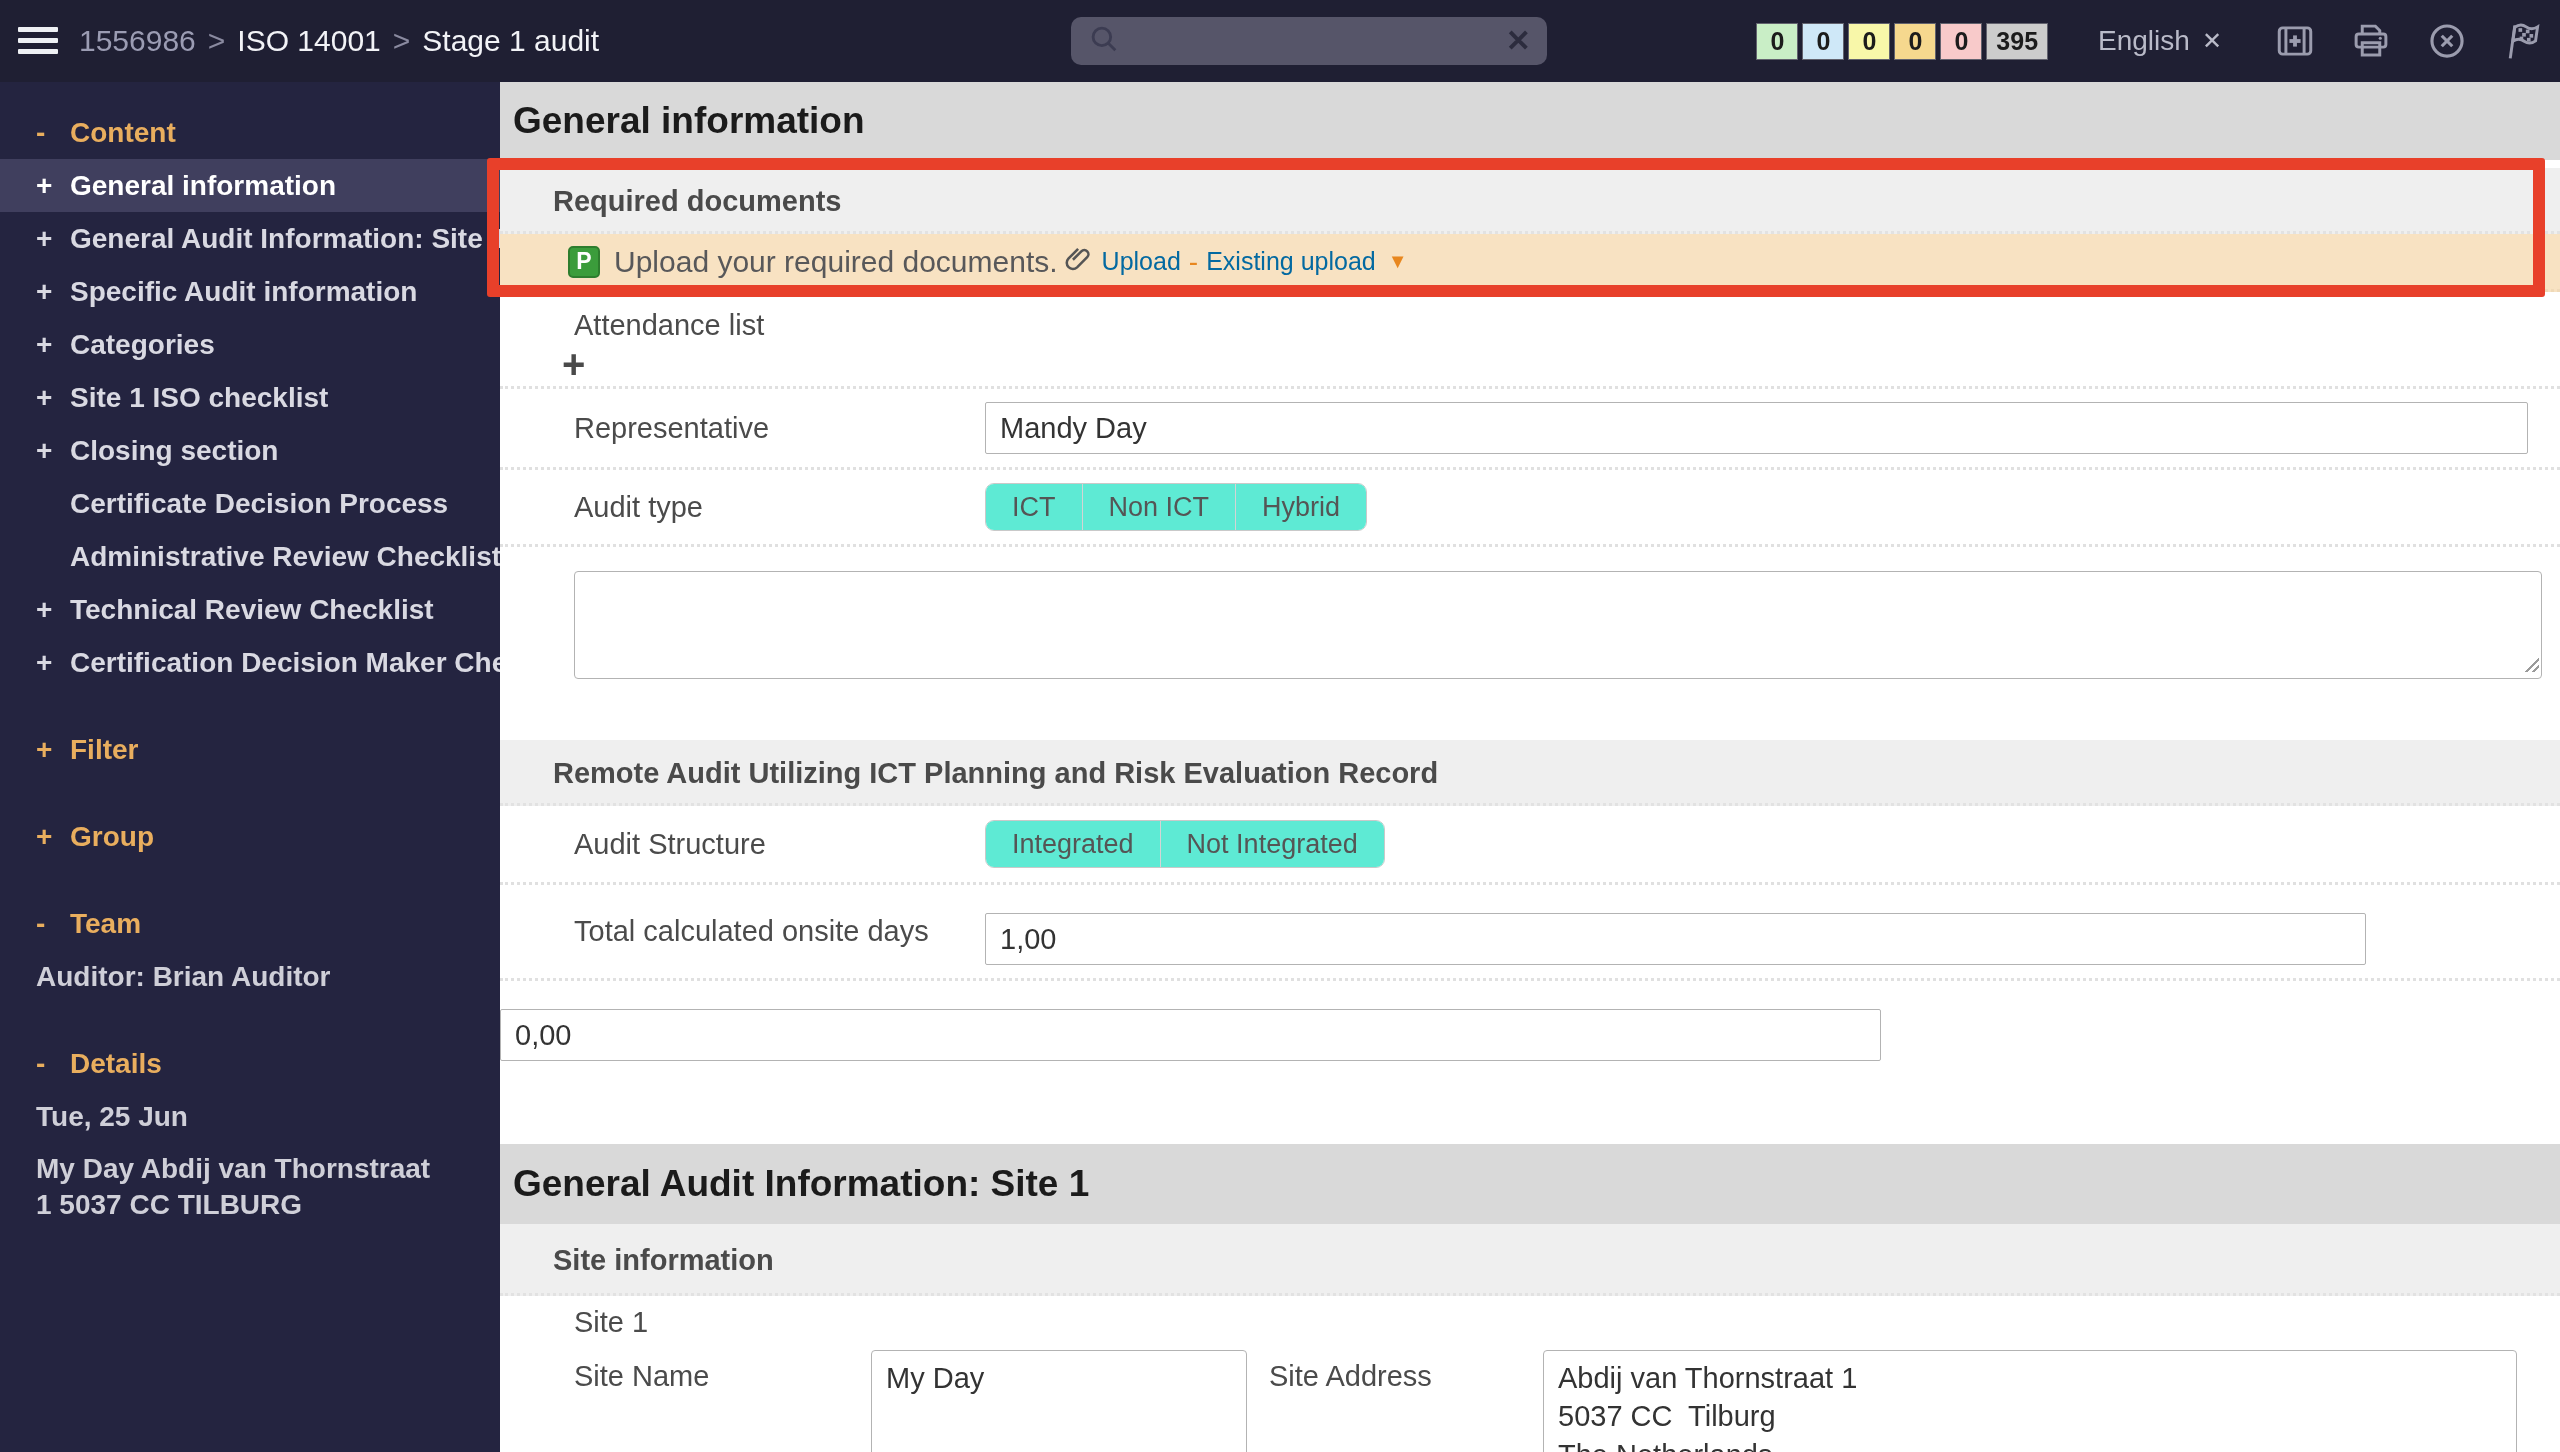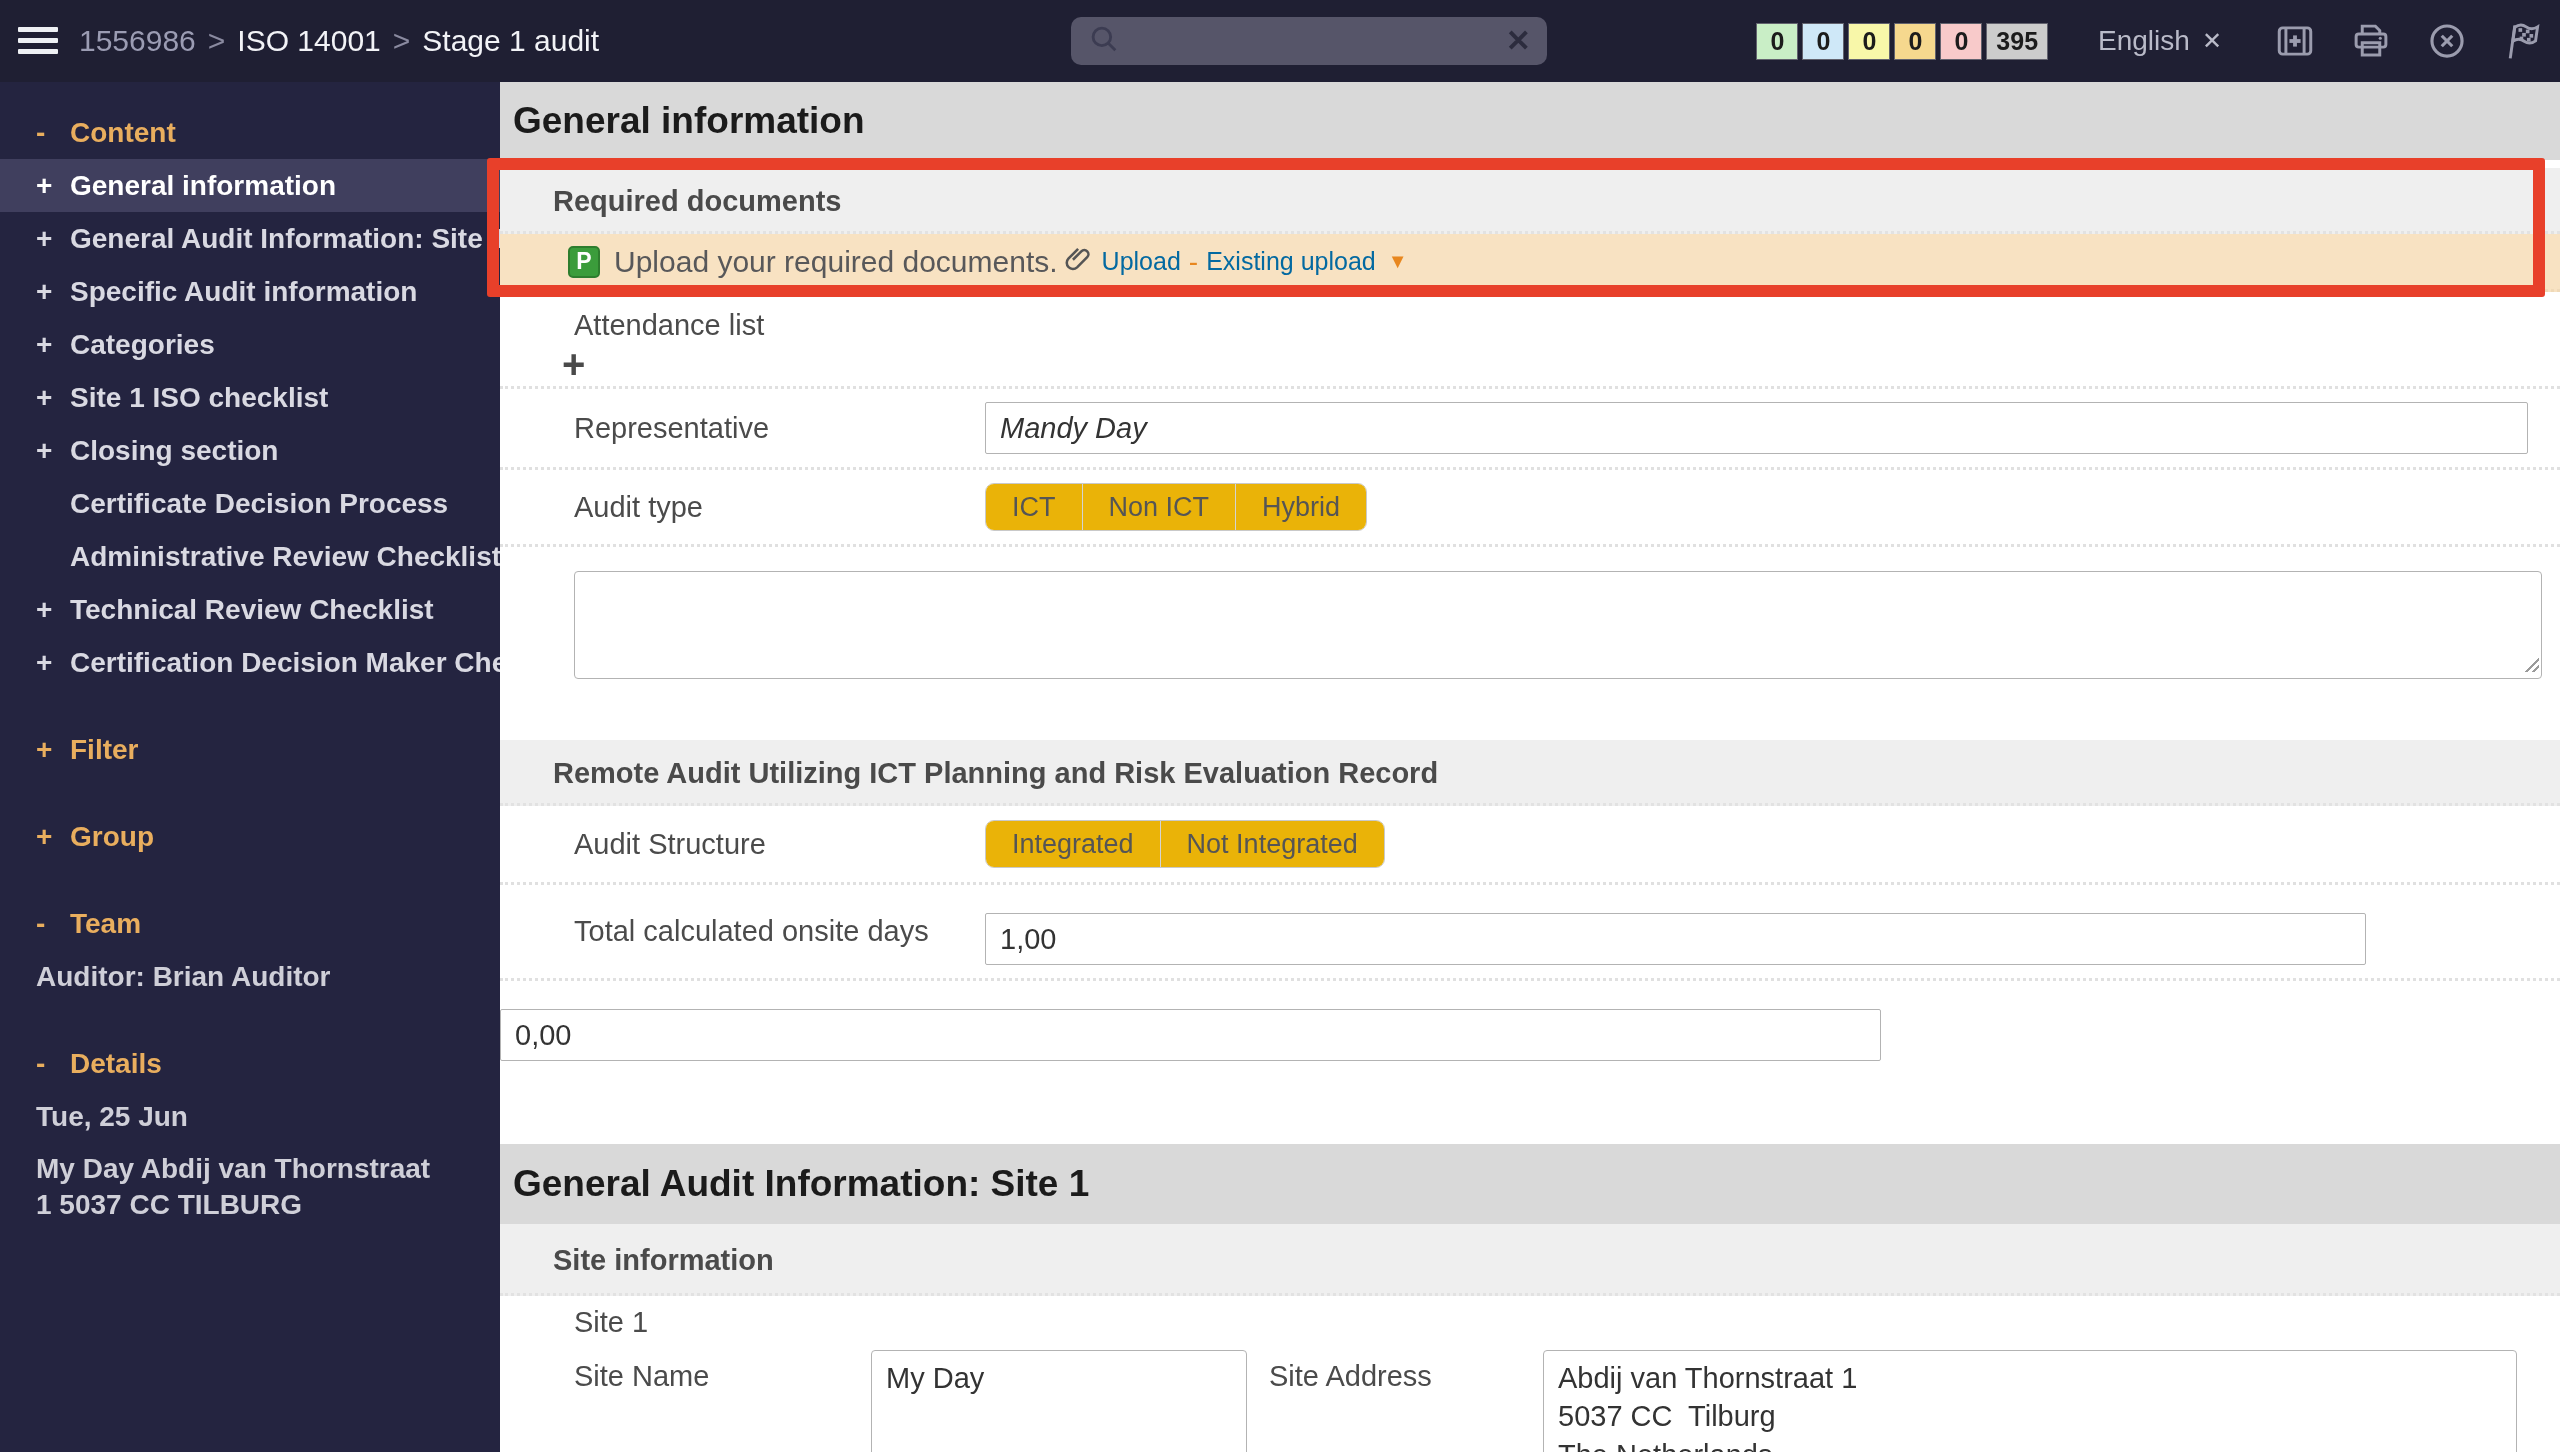--- a/index.html
+++ b/index.html
@@ -54,25 +54,25 @@
   .red-annotation { position:absolute; left:487px; top:158px; width:2058px; height:139px; border:12px solid #e8402a; border-radius:3px; z-index:20; pointer-events:none; }
 
   .row-label { color:#4b4b4b; font-size:29px; }
   .attendance-row { height:46px; display:flex; align-items:flex-end; padding-left:74px; margin-top:4px; }
   .plus-row { height:44px; display:flex; align-items:center; padding-left:62px; }
   .plus-btn { color:#4a4a4a; font-size:40px; font-weight:bold; line-height:1; cursor:pointer; }
 
   .form-row { display:flex; align-items:center; border-top:3px dotted #e0e0e0; padding:13px 0; }
   .form-row .row-label { padding-left:74px; width:485px; flex:0 0 485px; }
   .txt-input { height:52px; border:1px solid #b3b3b3; border-radius:2px; font-size:29px; color:#333333; padding:0 14px; background:#ffffff; }
-  .inp-wide { width:1543px;font-style:italic; }
+  .inp-wide { width:1543px; }
   .inp-med { width:1381px;margin-top:15px; }
 
   .segmented { display:flex; border:1px solid #c9c9c9; border-radius:9px; overflow:hidden; background:#ffffff; height:48px; }
-  .seg-btn { border:none; background:#eab308; font-size:27px; color:#555555; padding:0 26px; cursor:pointer; border-left:1px solid #d4d4d4; }
+  .seg-btn { border:none; background:#5eead4; font-size:27px; color:#555555; padding:0 26px; cursor:pointer; border-left:1px solid #d4d4d4; }
   .seg-btn:first-child { border-left:none; }
 
   .campus-block { border-top:3px dotted #e0e0e0; padding-top:12px; }
   .campus-block .row-label { display:block; padding-left:74px; height:46px; }
   .ta-wrap { position:relative; display:inline-block; }
   textarea { border:1px solid #b3b3b3; border-radius:4px; font-size:29px; color:#333333; padding:8px 14px; resize:none; background:#ffffff; line-height:1.32; }
   .campus-ta { margin-left:74px; margin-top:12px; width:1968px; height:108px; display:block; }
   .campus-handle { position:relative; left:2022px; top:-24px; width:17px; height:17px; pointer-events:none;
     background:repeating-linear-gradient(-45deg, transparent 0 3px, #9a9a9a 3px 5px);
     clip-path:polygon(100% 0, 100% 100%, 0 100%); }

